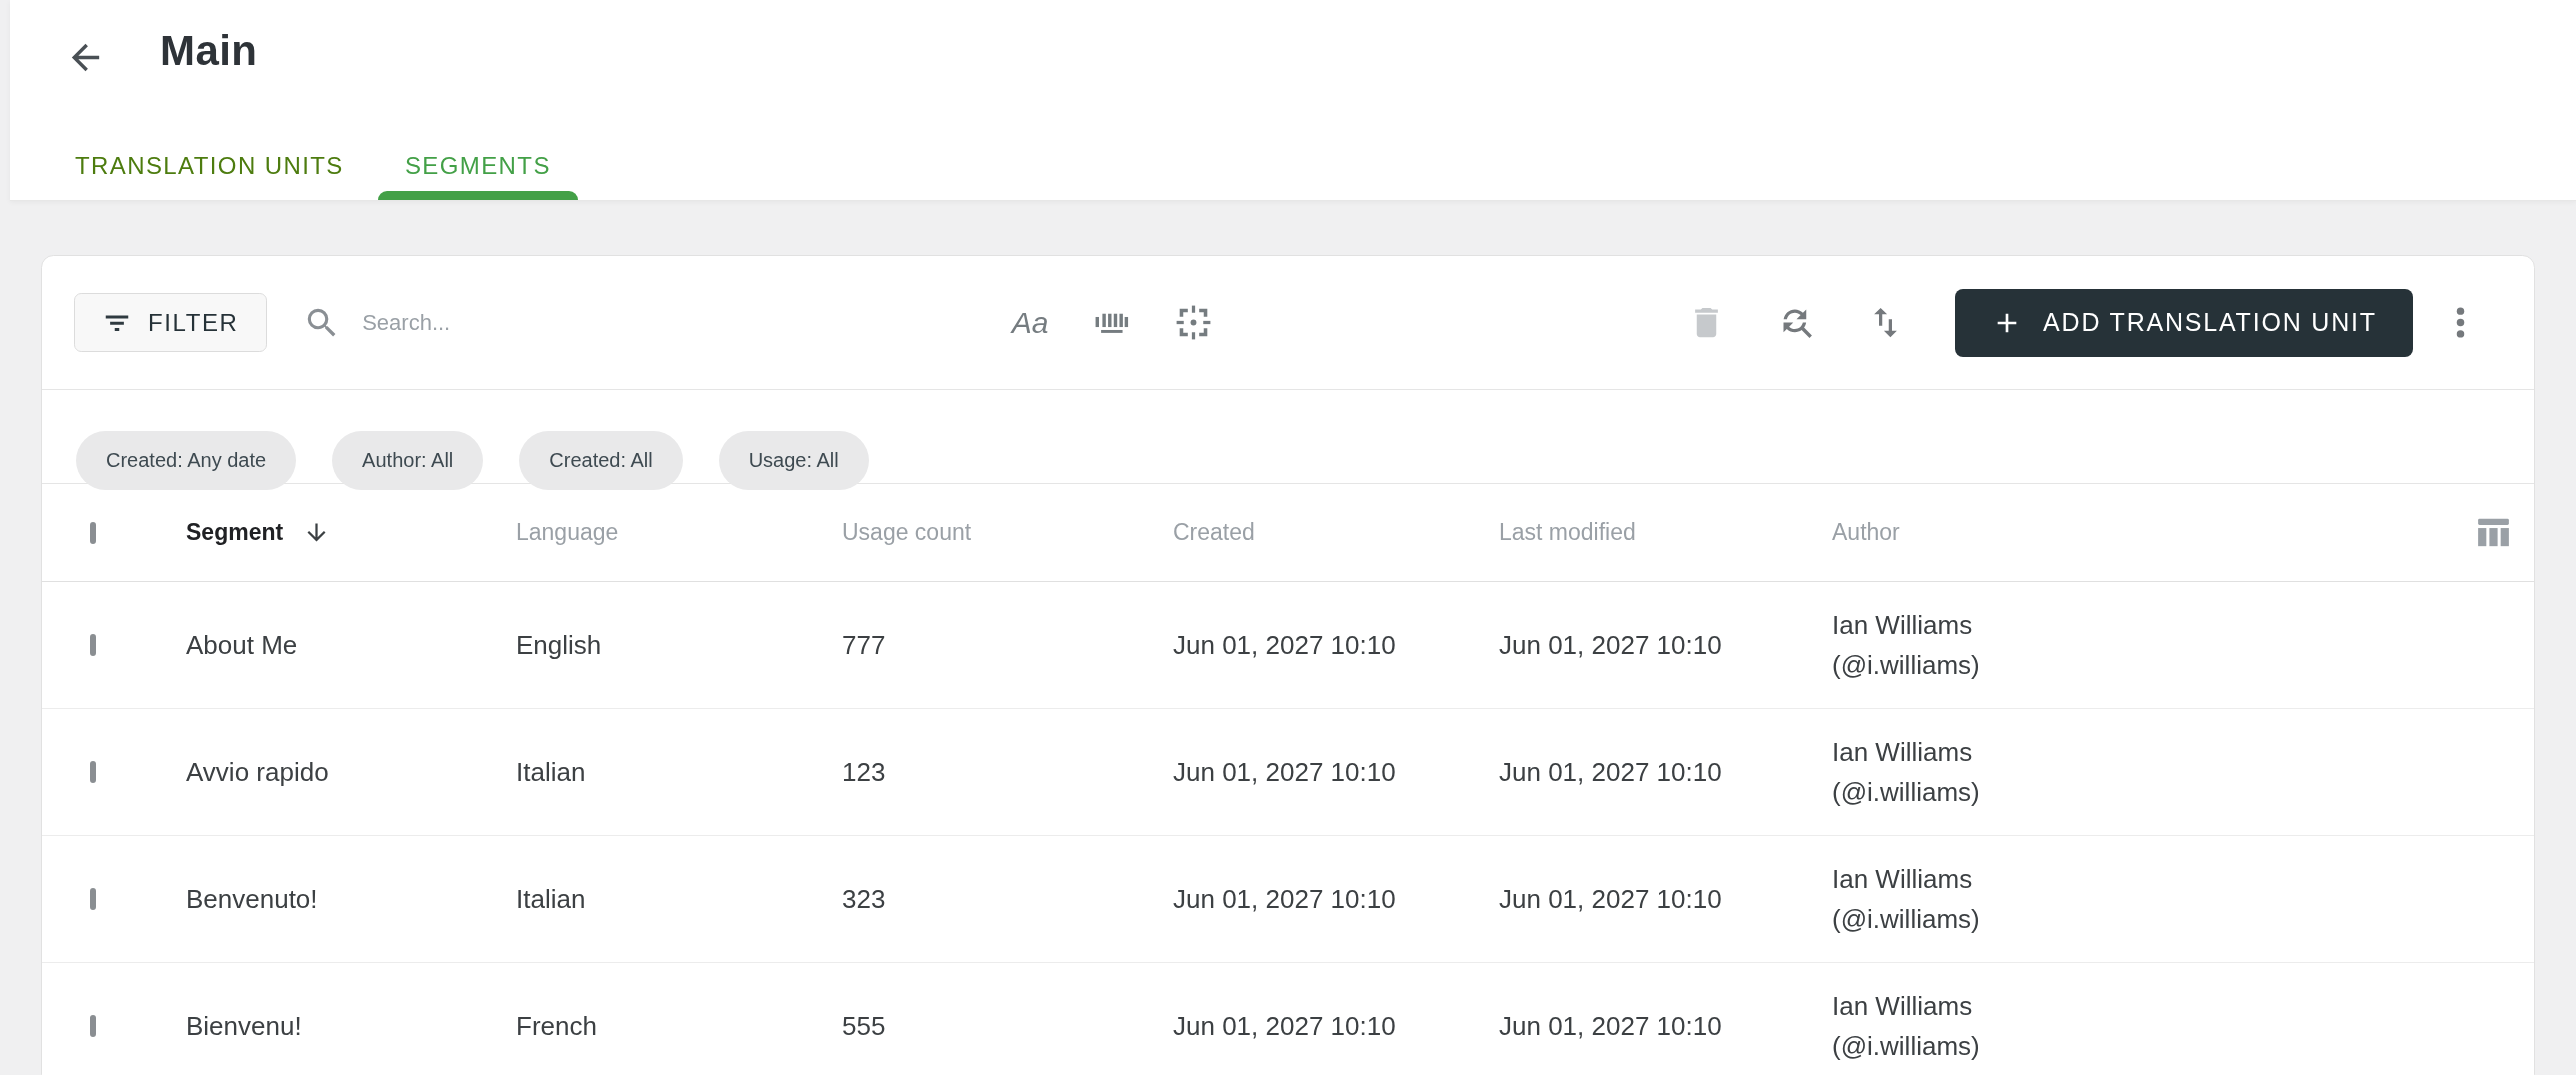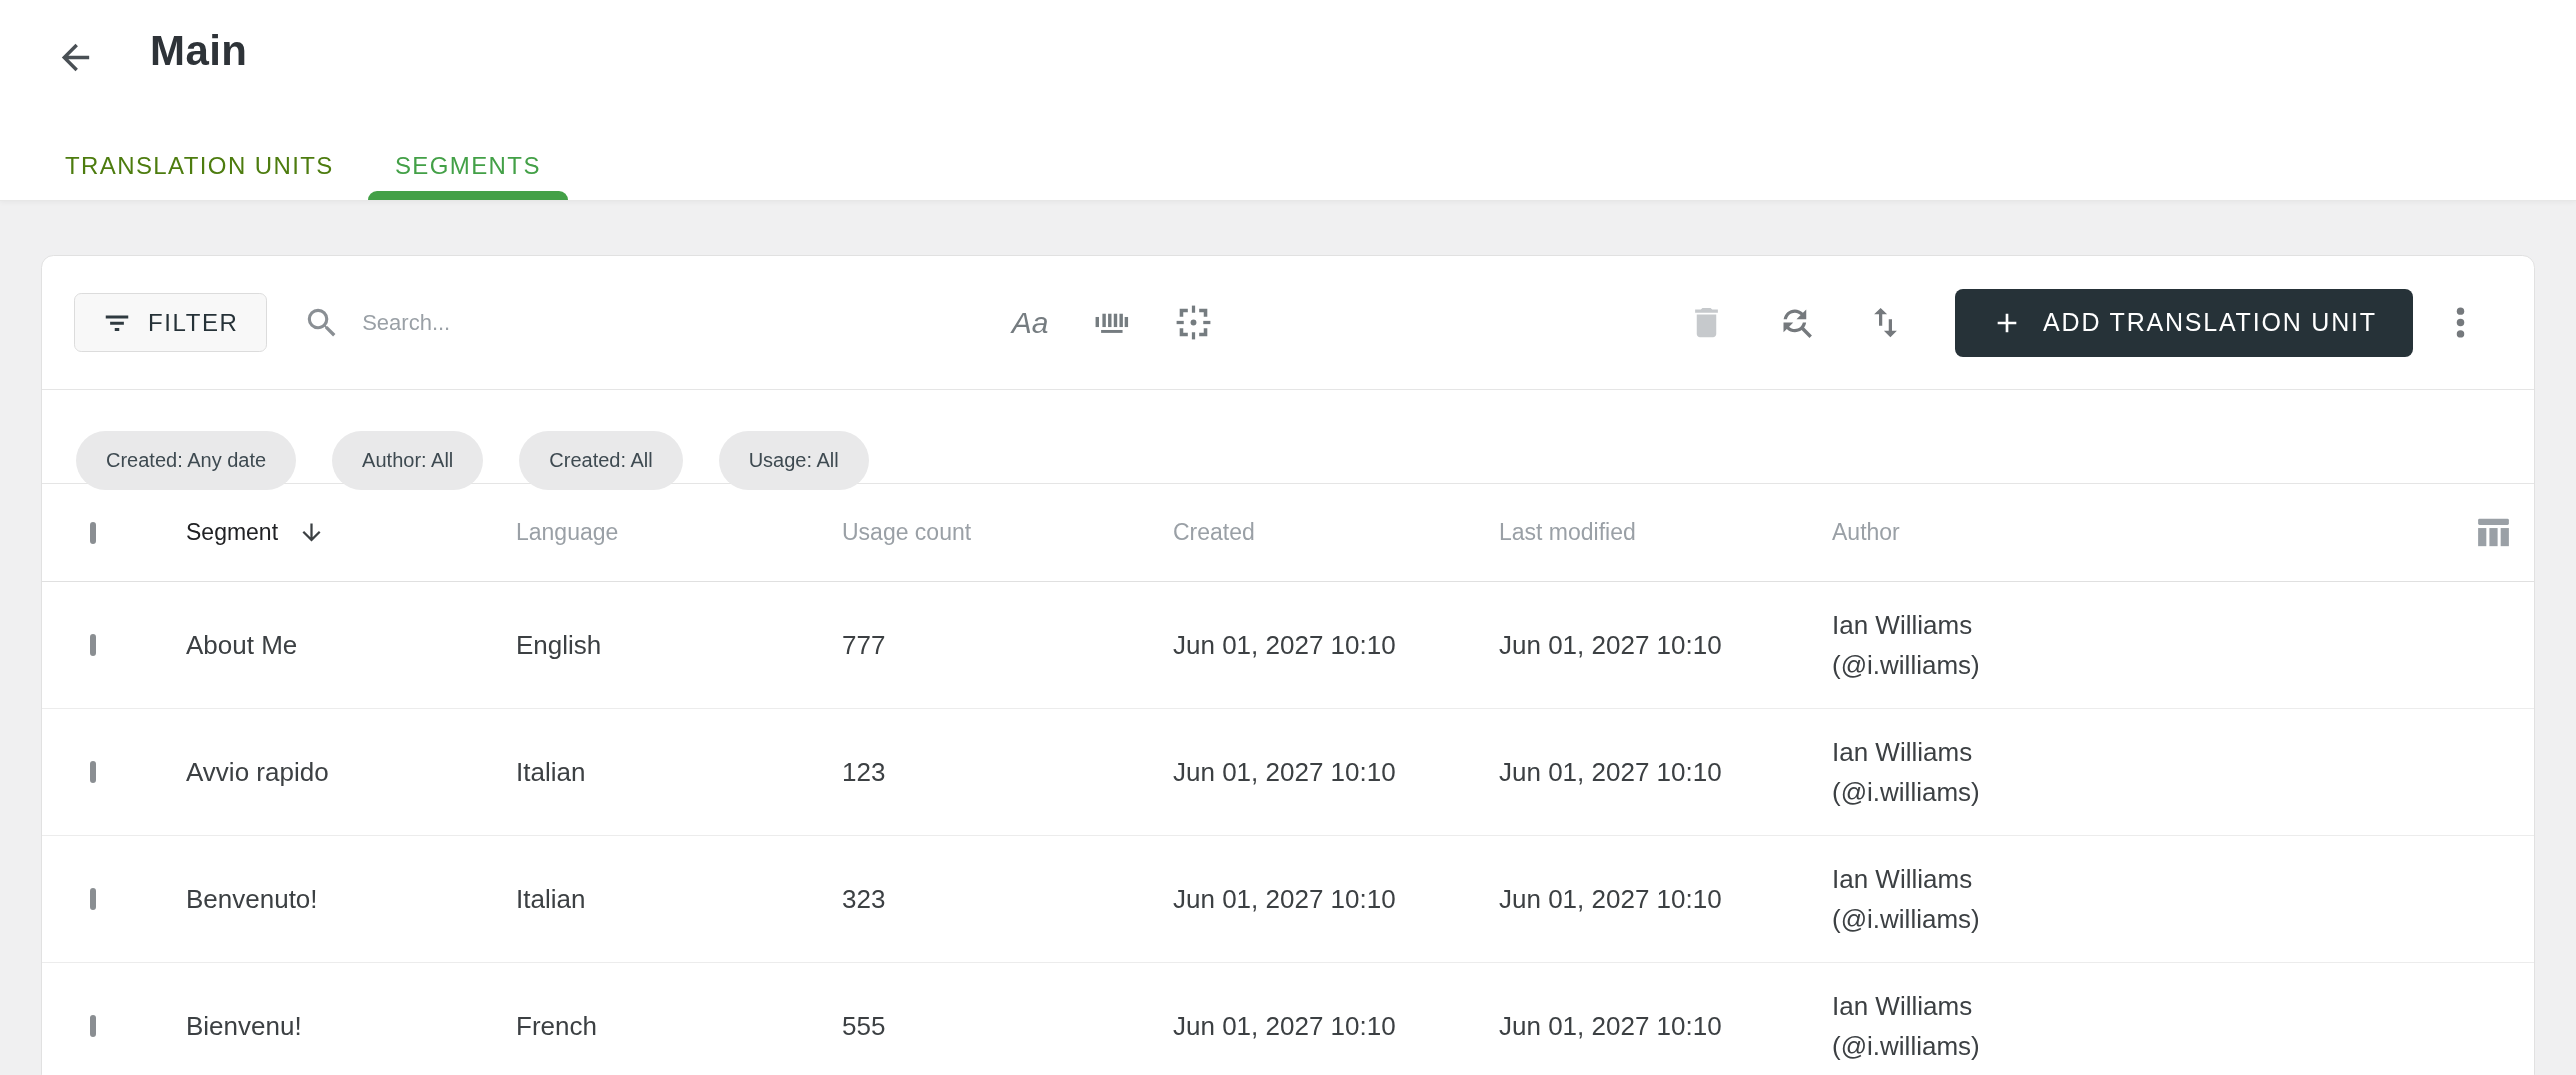--- a/index.html
+++ b/index.html
@@ -6,21 +6,21 @@
   body{
     width:2576px;height:1075px;overflow:hidden;
     font-family:"Liberation Sans", sans-serif;
     background:#f0f0f1;
     -webkit-font-smoothing:antialiased;
   }
   .page{position:relative;width:2576px;height:1075px;}
 
   
   .topbar{
-    position:absolute;top:0;left:0;right:0;height:200px;
+    position:absolute;top:0;left:10px;right:0;height:200px;
     background:#ffffff;
     border-bottom:0.9px solid #e7e7e7;
     box-shadow:0 1.8px 5.4px rgba(0,0,0,.05);
     z-index:2;
     padding-left:35px;
   }
   .back-btn{
     position:absolute;left:52px;top:34px;width:47px;height:47px;
     background:none;border:none;padding:0;cursor:pointer;
     display:flex;align-items:center;justify-content:center;
@@ -103,21 +103,21 @@
 
   
   .grid{
     display:grid;
     grid-template-columns:96px 330px 326px 331px 326px 333px 1fr 98px;
     align-items:center;
     padding-left:48px;box-sizing:border-box;
   }
   .thead{height:98px;border-bottom:1.8px solid #e0e0e0;}
   .th{font-size:23px;color:#9aa0a6;display:flex;align-items:center;cursor:pointer;}
-  .th.sorted{color:#202124;font-weight:400;}
+  .th.sorted{color:#202124;font-weight:700;}
   .sort-arrow{width:27px;height:27px;margin-left:19.7px;}
   .sort-arrow svg{width:27px;height:27px;fill:#3c4043;display:block;}
   .columns-btn{background:none;border:none;cursor:pointer;padding:3.6px;justify-self:end;margin-right:16px;display:flex;}
   .columns-btn svg{width:41px;height:41px;fill:#9aa0a6;}
 
   .row{height:127px;border-bottom:1.8px solid #ececec;cursor:pointer;}
   .cell{font-size:26px;color:#3c4043;white-space:nowrap;overflow:hidden;text-overflow:ellipsis;padding-right:18px;}
   .author-cell{line-height:40px;}
   .checkbox{
     width:29.5px;height:31px;border:3.6px solid #8a8e92;border-radius:4.5px;

